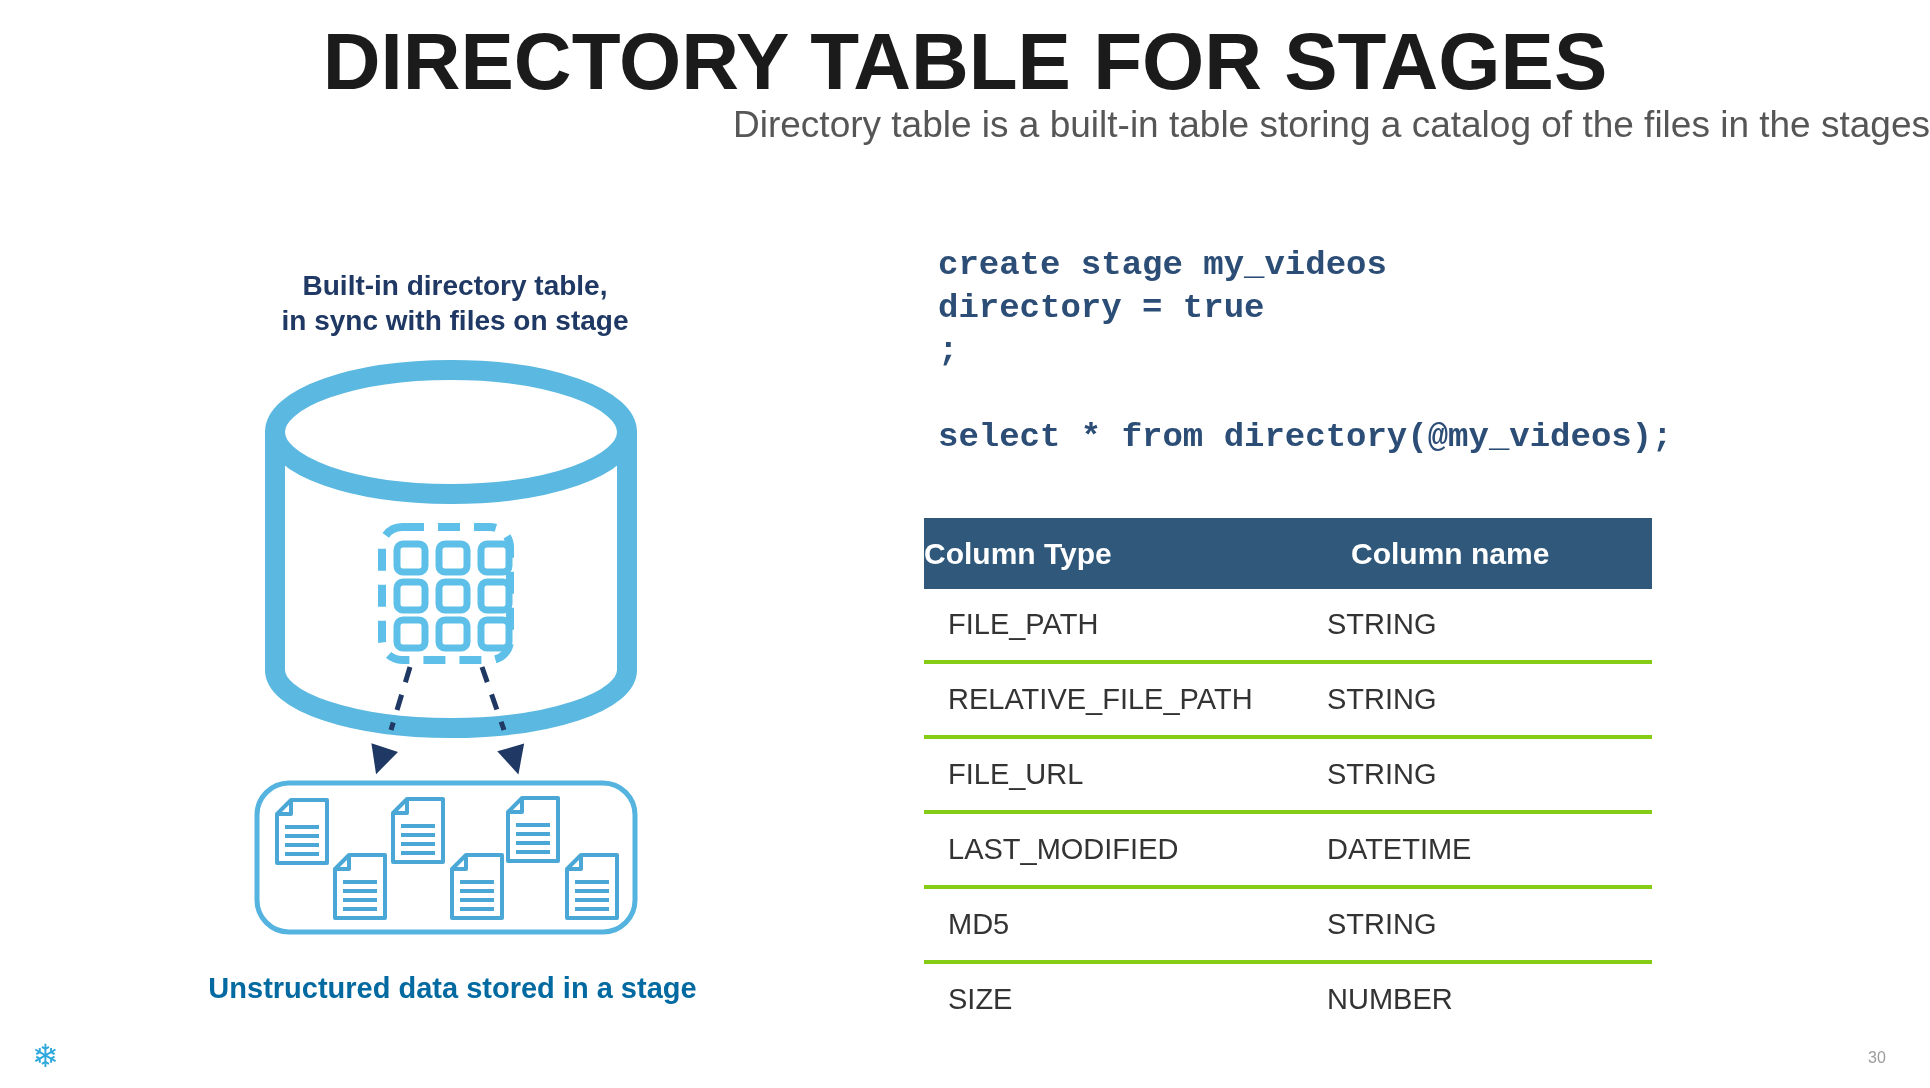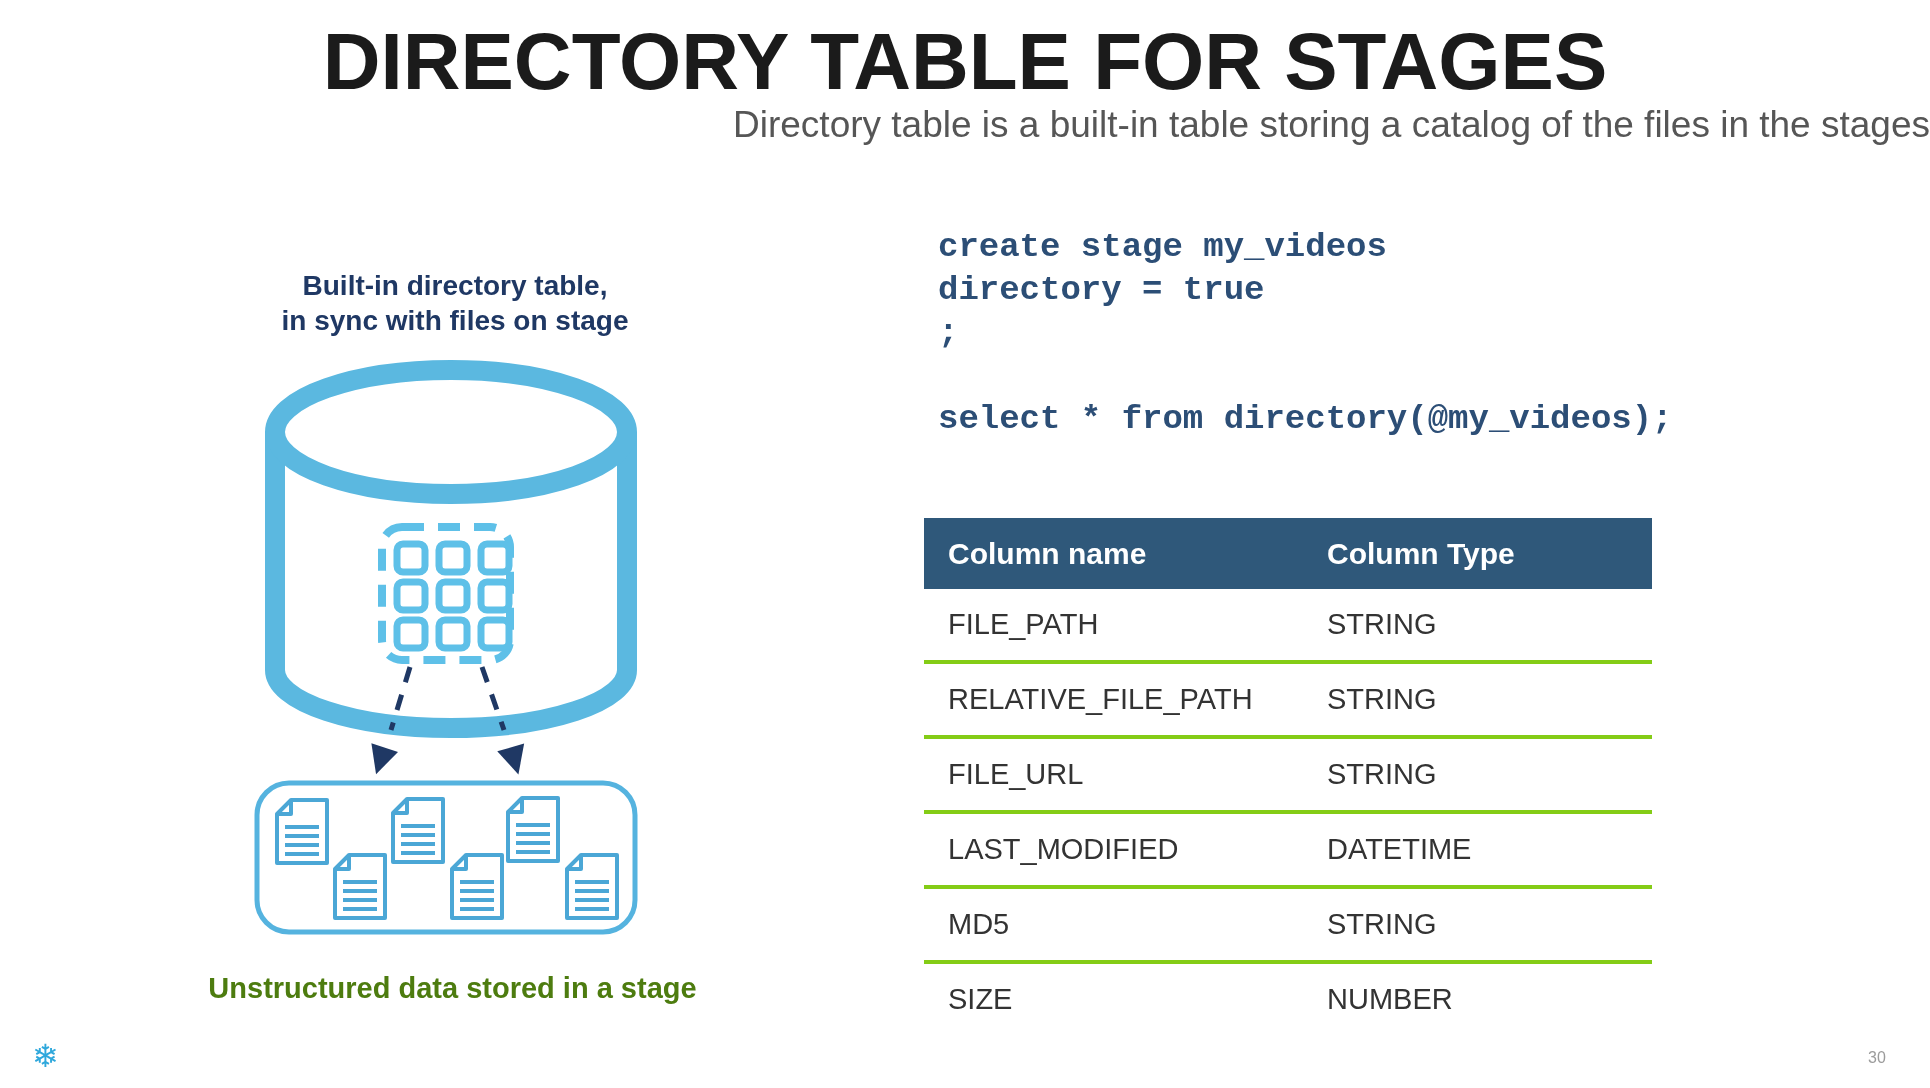--- a/index.html
+++ b/index.html
@@ -25,25 +25,25 @@
   
   .diagram-label{
     position:absolute;left:250px;top:268px;width:410px;
     text-align:center;
     font-size:28px;font-weight:700;color:#1F3864;line-height:35px;
   }
   .diagram-svg{position:absolute;left:250px;top:355px;}
   .diagram-caption{
     position:absolute;left:145px;top:972px;width:615px;
     text-align:center;
-    font-size:29px;font-weight:700;color:#4d7c0f;
+    font-size:29px;font-weight:700;color:#0369a1;
   }
   
   .code{
-    position:absolute;left:938px;top:226px;margin:0;
+    position:absolute;left:938px;top:244px;margin:0;
     font-family:"Liberation Mono", monospace;
     font-size:34px;font-weight:700;line-height:43px;
     color:#2C4E76;white-space:pre;
   }
   
   .dtable{
     position:absolute;left:924px;top:518px;width:728px;
   }
   .thead{
     display:grid;grid-template-columns:403px 1fr;
@@ -181,22 +181,22 @@
   <div class="diagram-caption">Unstructured data stored in a stage</div>
 
   <pre class="code">create stage my_videos
 directory = true
 ;
 
 select * from directory(@my_videos);</pre>
 
   <div class="dtable">
     <div class="thead">
+      <div class="th col2">Column Type</div>
       <div class="th">Column name</div>
-      <div class="th col2">Column Type</div>
     </div>
     <div class="trow">
       <div class="td">FILE_PATH</div>
       <div class="td col2">STRING</div>
     </div>
     <div class="trow">
       <div class="td">RELATIVE_FILE_PATH</div>
       <div class="td col2">STRING</div>
     </div>
     <div class="trow">

